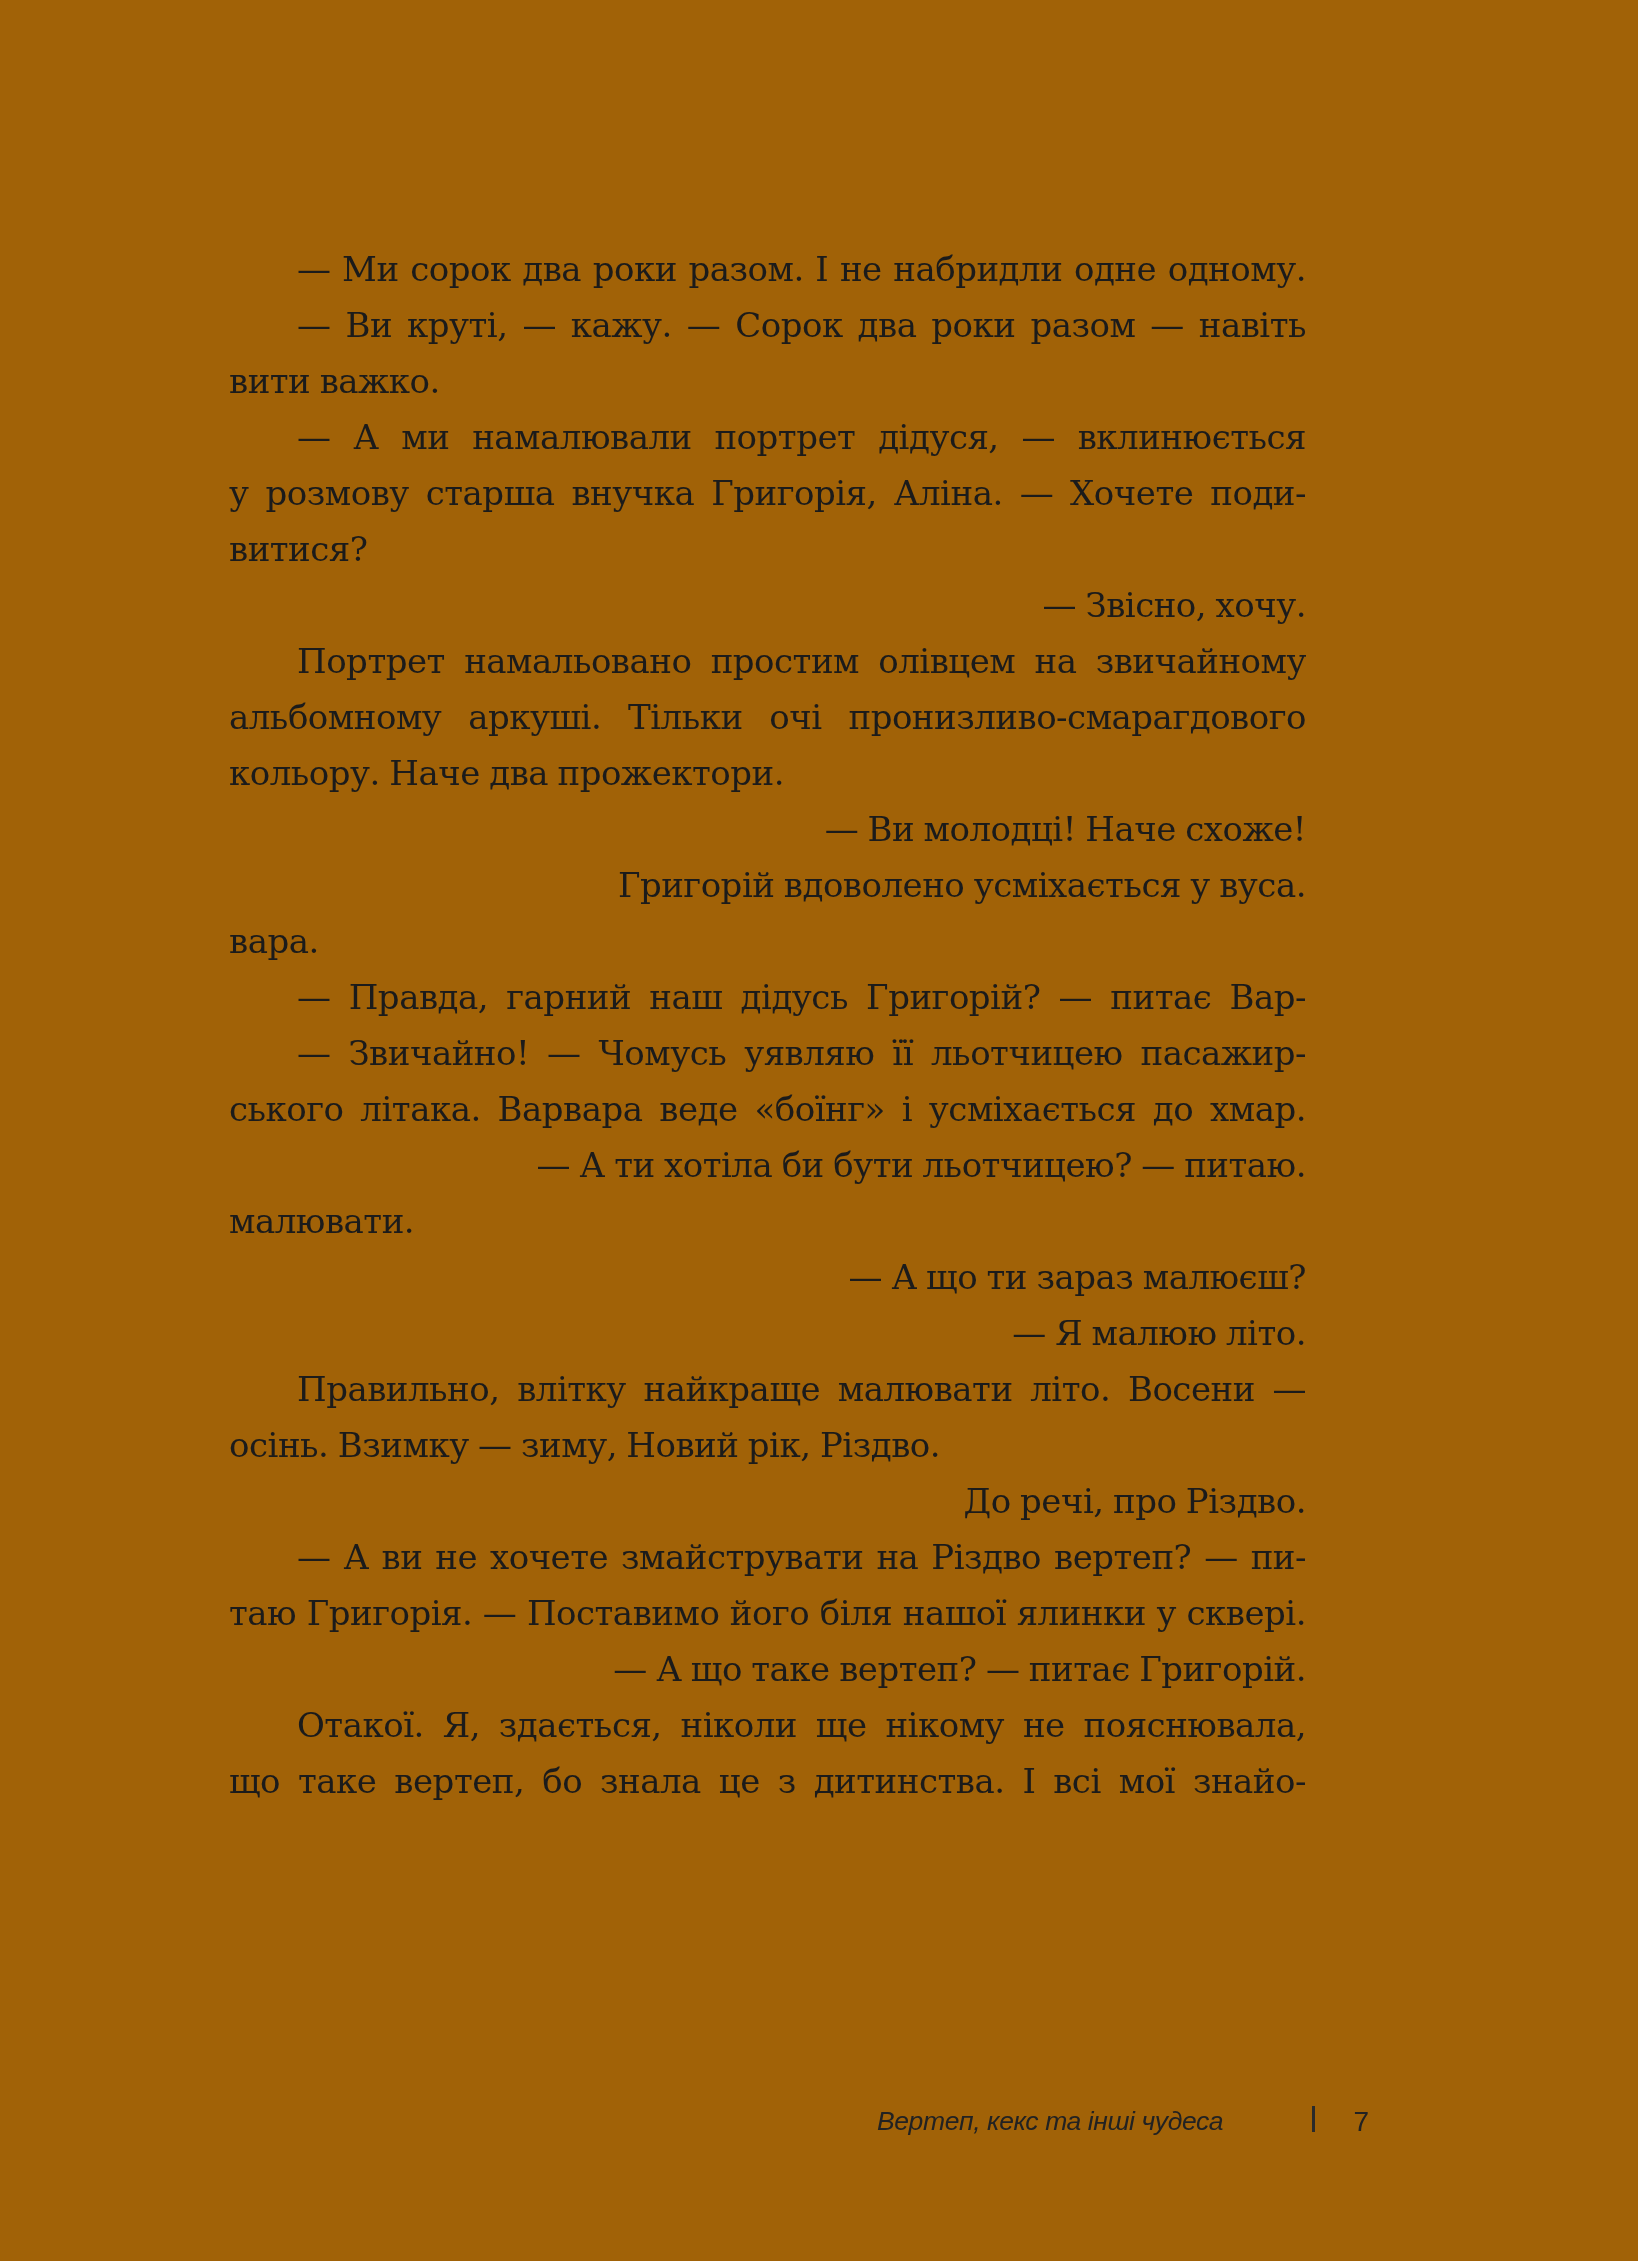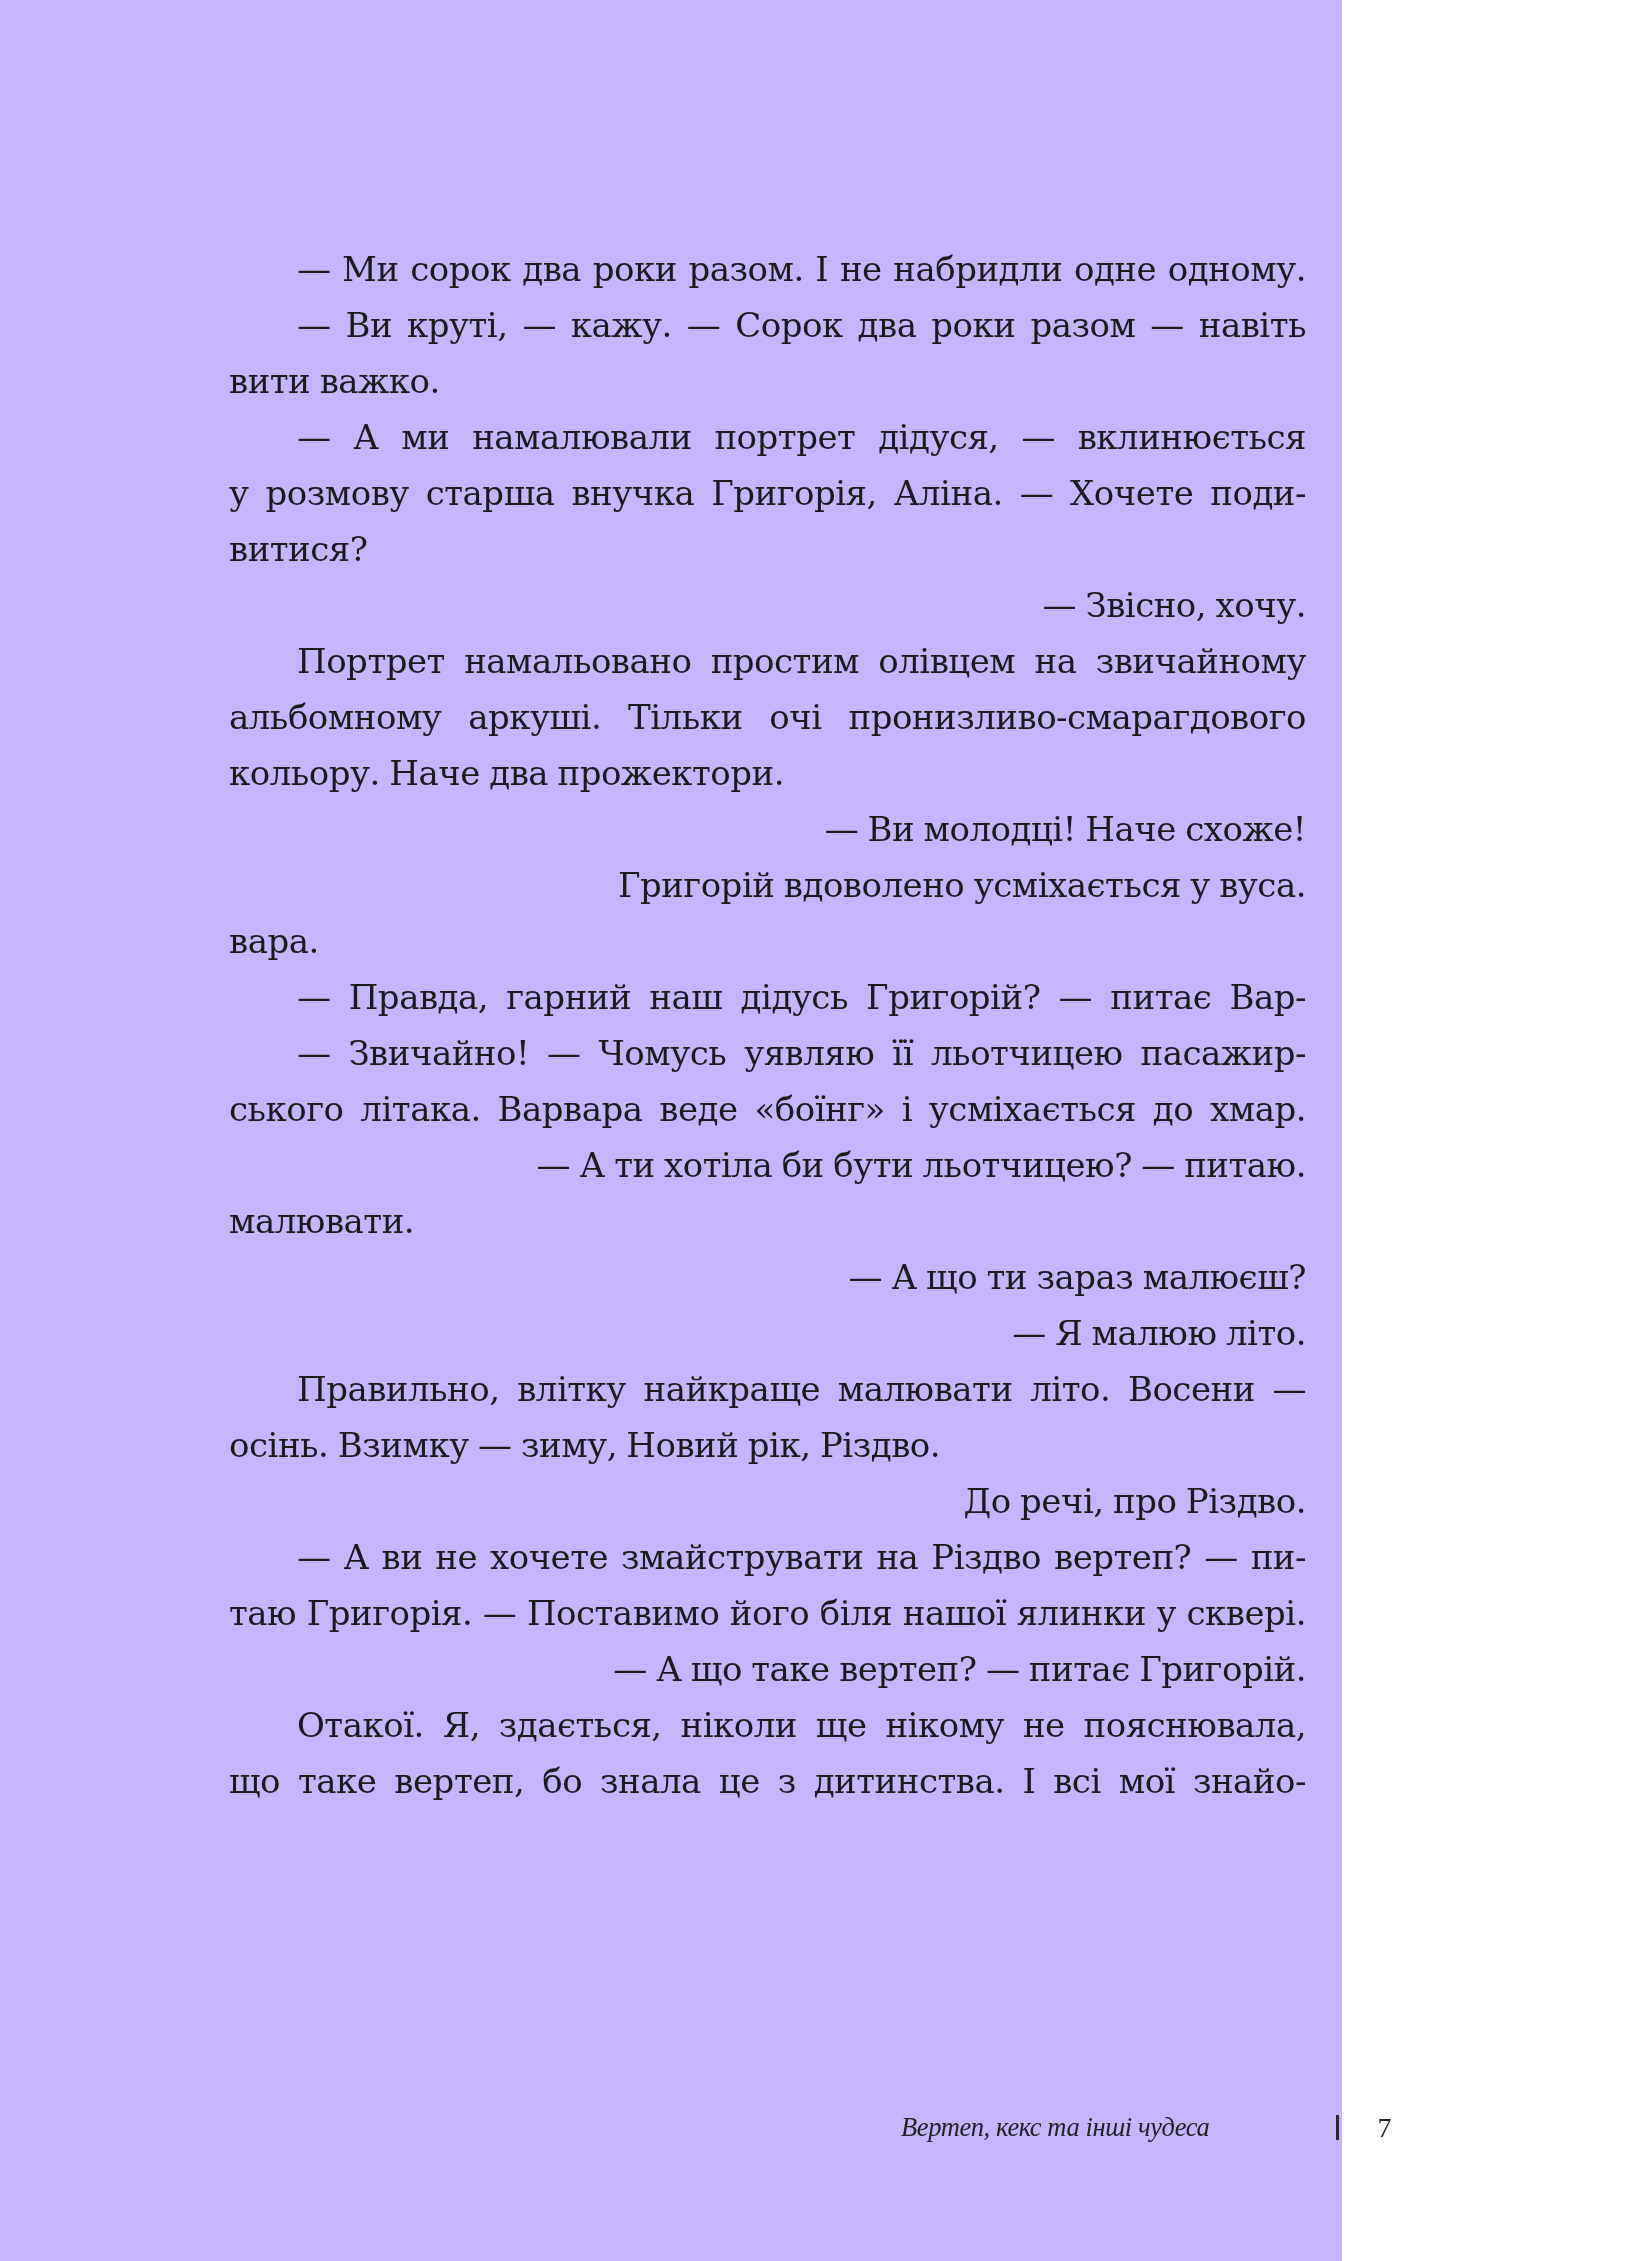--- a/index.html
+++ b/index.html
@@ -10,23 +10,23 @@
     body {
       width: 1638px;
       height: 2261px;
       position: relative;
       overflow: hidden;
       color: #1b1b1b;
     }
     .page {
       position: absolute;
       left: 0; top: 0;
-      width: 1342px;
+      width: 1638px;
       height: 2261px;
-      background: #c4b5fd;
+      background: #a16207;
     }
     .text-block {
       position: absolute;
       left: 229px;
       top: 241px;
       width: 1077px;
       font-family: "DejaVu Serif", "Liberation Serif", serif;
       font-size: 34px;
       line-height: 56px;
       letter-spacing: -0.5px;
@@ -44,25 +44,24 @@
       text-align-last: justify;
       white-space: normal;
       overflow: hidden;
     }
     .footer {
       position: absolute;
       top: 2106px;
       left: 877px;
       height: 43px;
       display: flex;
-      align-items: center;
-      font-family: Liberation Serif, serif;
+      align-items: flex-start;
+      font-family: Liberation Sans, sans-serif;
       font-size: 26.5px;
       color: #222222;
-      margin-left: 24px;
     }
     .running-title {
       font-style: italic;
       letter-spacing: -0.4px;
       width: 391px;
       white-space: nowrap;
     }
     .separator {
       display: inline-block;
       width: 2.6px;

